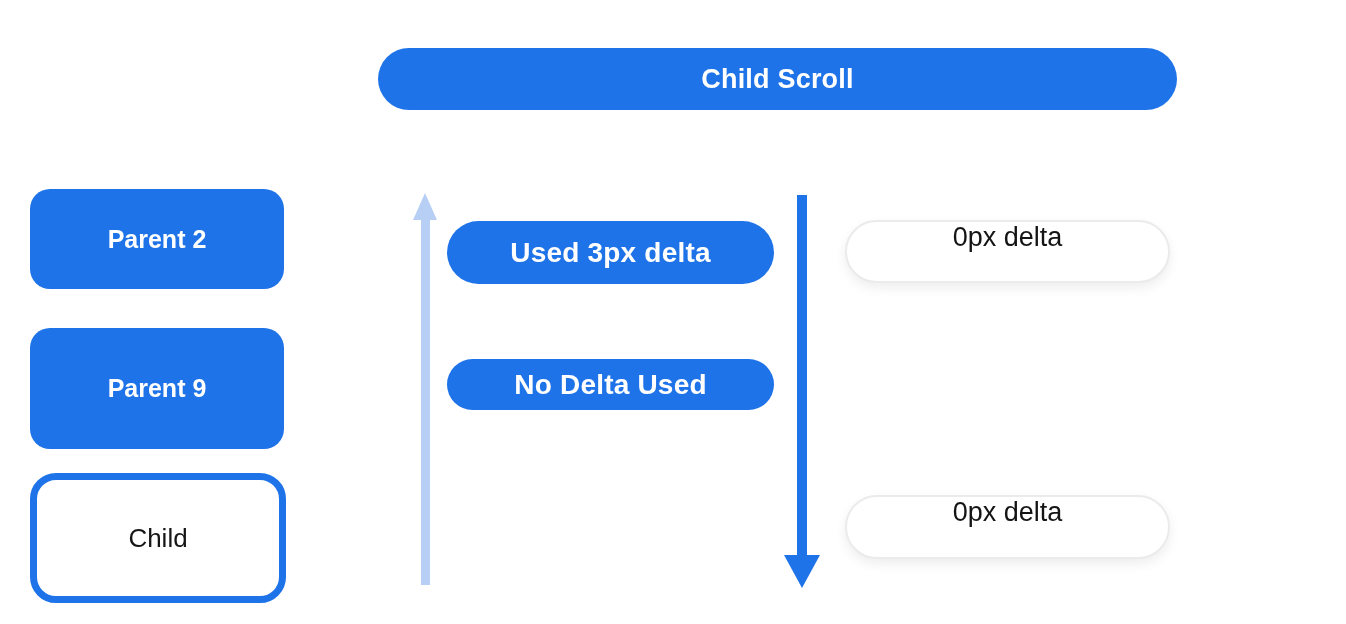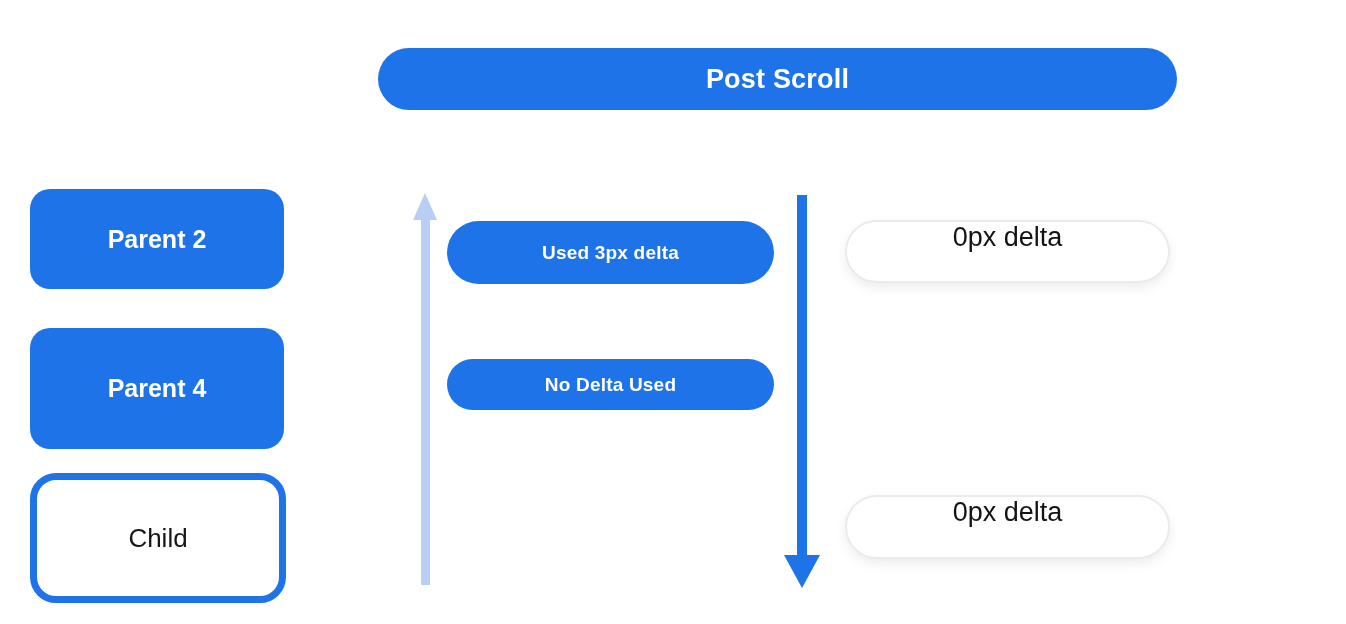--- a/index.html
+++ b/index.html
@@ -31,21 +31,21 @@
     top: 461px; height: 130px; width: 256px;
     background: #ffffff; border: 7px solid #1F73E8; border-radius: 26px;
     color: #161616; font-weight: 500; font-size: 26px; margin-top: 12px;
   }
 
   
   .pill-blue {
     position: absolute; left: 447px; width: 327px;
     background: #1F73E8; border-radius: 32px;
     display: flex; align-items: center; justify-content: center;
-    color: #ffffff; font-weight: 700; font-size: 19px; letter-spacing: 0.2px;
+    color: #ffffff; font-weight: 700; font-size: 28px; letter-spacing: 0.2px;
   }
   .pill-blue.used { top: 221px; height: 63px; }
   .pill-blue.nodelta { top: 359px; height: 51px; }
 
   
   .pill-white {
     position: absolute; left: 845px; width: 325px;
     background: #ffffff; border: 2px solid #ebebeb; border-radius: 32px;
     box-shadow: 0 5px 12px rgba(0,0,0,0.07);
     display: flex; justify-content: center;
@@ -71,28 +71,28 @@
     border-left: 18px solid transparent; border-right: 18px solid transparent;
     border-top: 33px solid #1F73E8;
   }
 </style>
 </head>
 <body>
 
 <div class="stage">
 
   <div class="banner">
-    <span>Post Scroll</span>
+    <span>Child Scroll</span>
   </div>
 
   <div class="box parent2">
     <span>Parent 2</span>
   </div>
   <div class="box parent1">
-    <span>Parent 4</span>
+    <span>Parent 9</span>
   </div>
   <div class="box child">
     <span>Child</span>
   </div>
 
   <div class="arrow arrow-up">
     <div class="head"></div>
     <div class="shaft"></div>
   </div>
 

